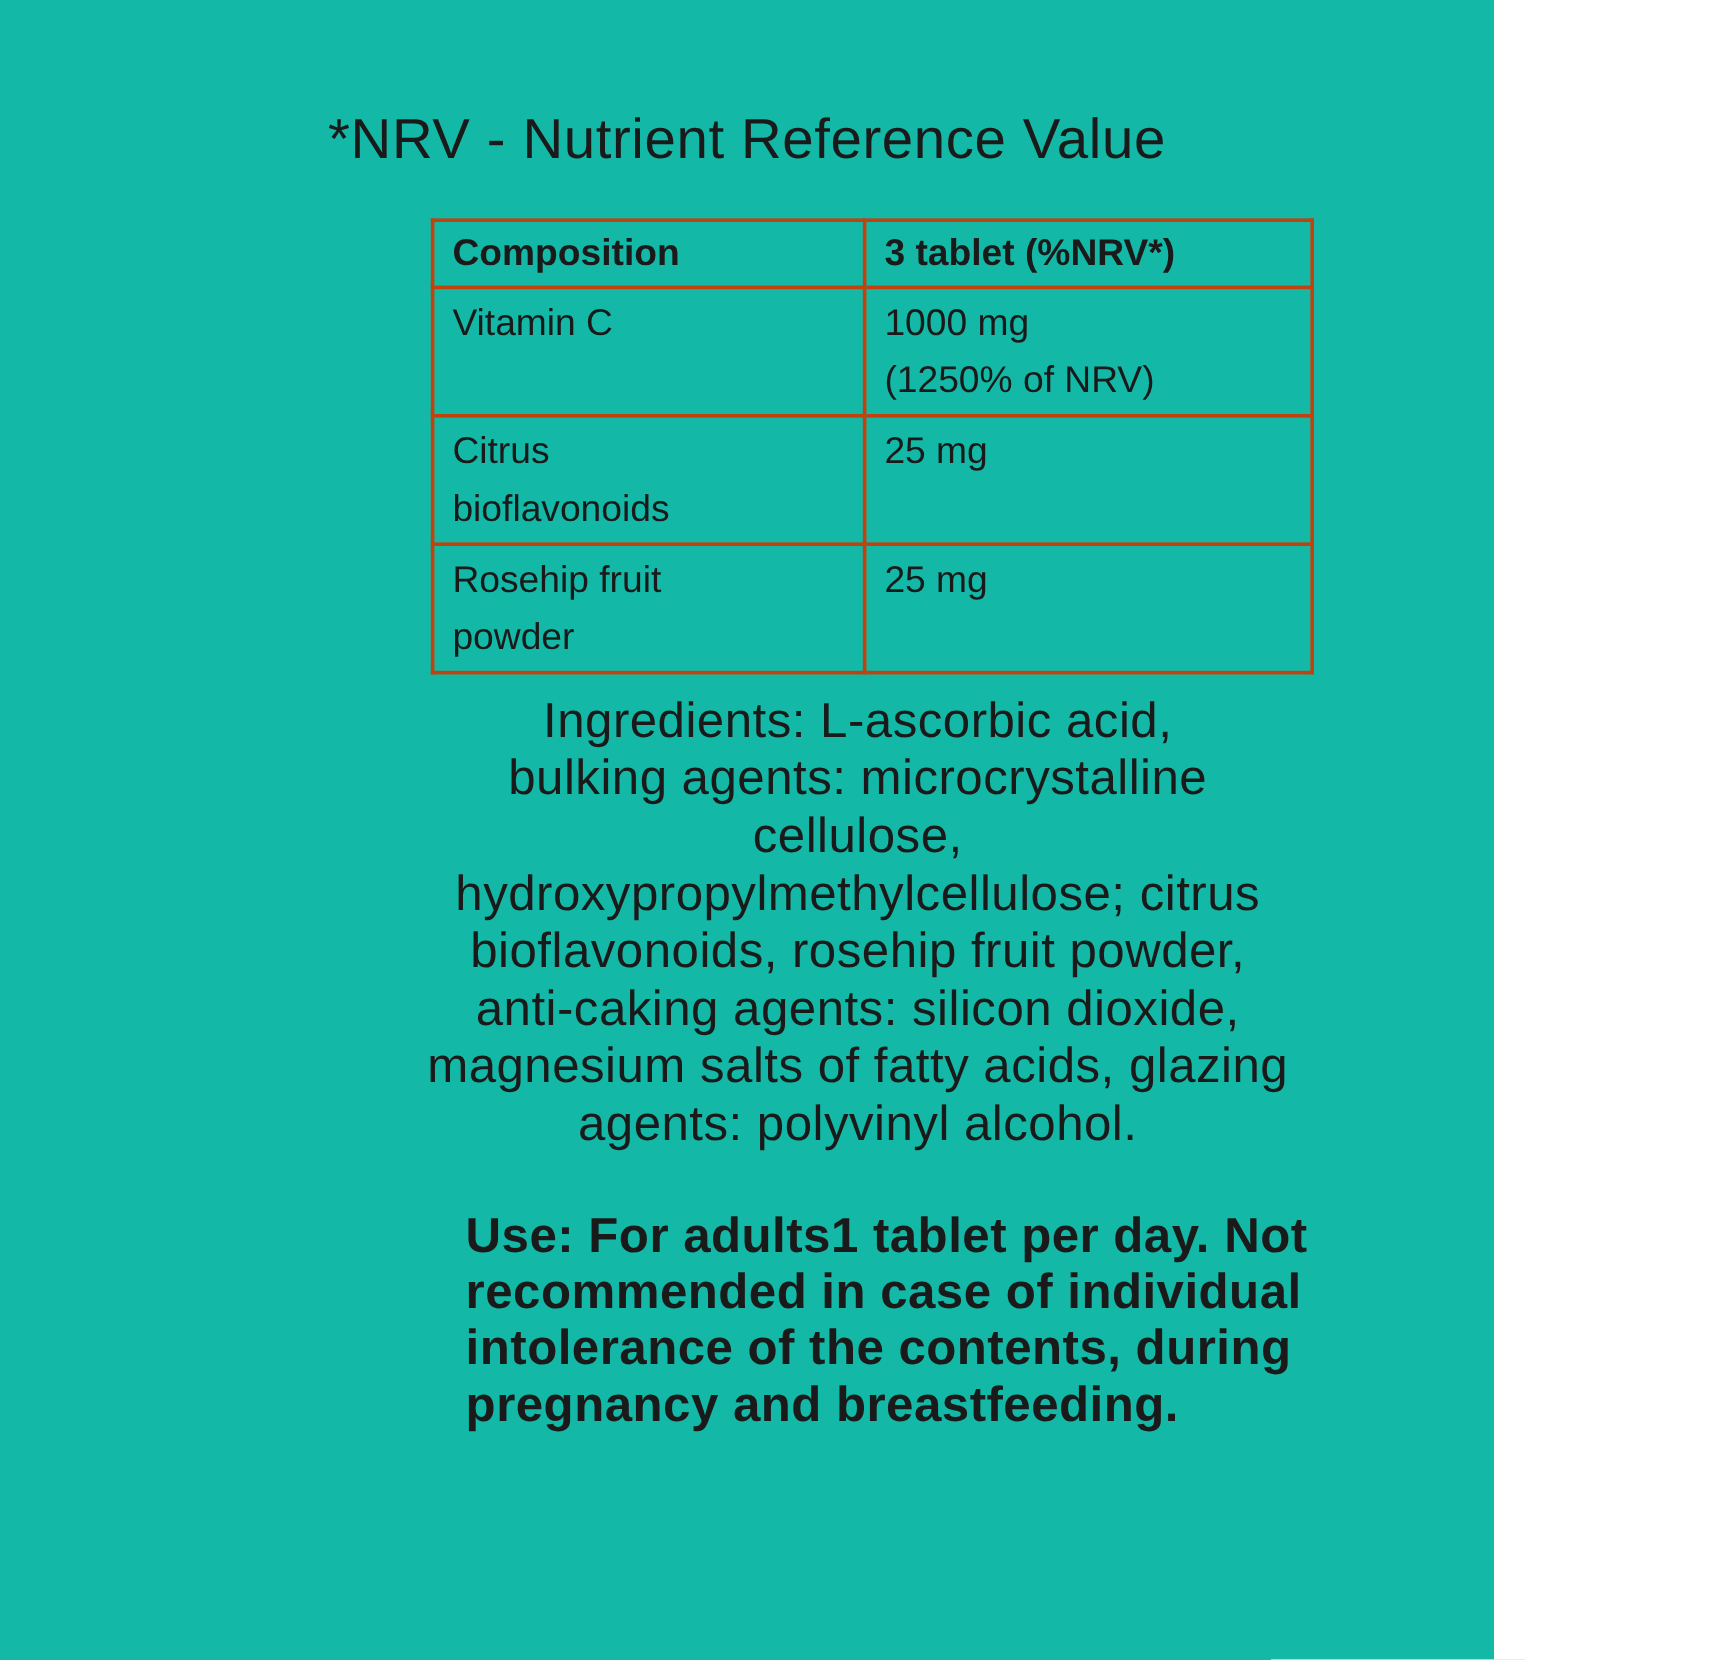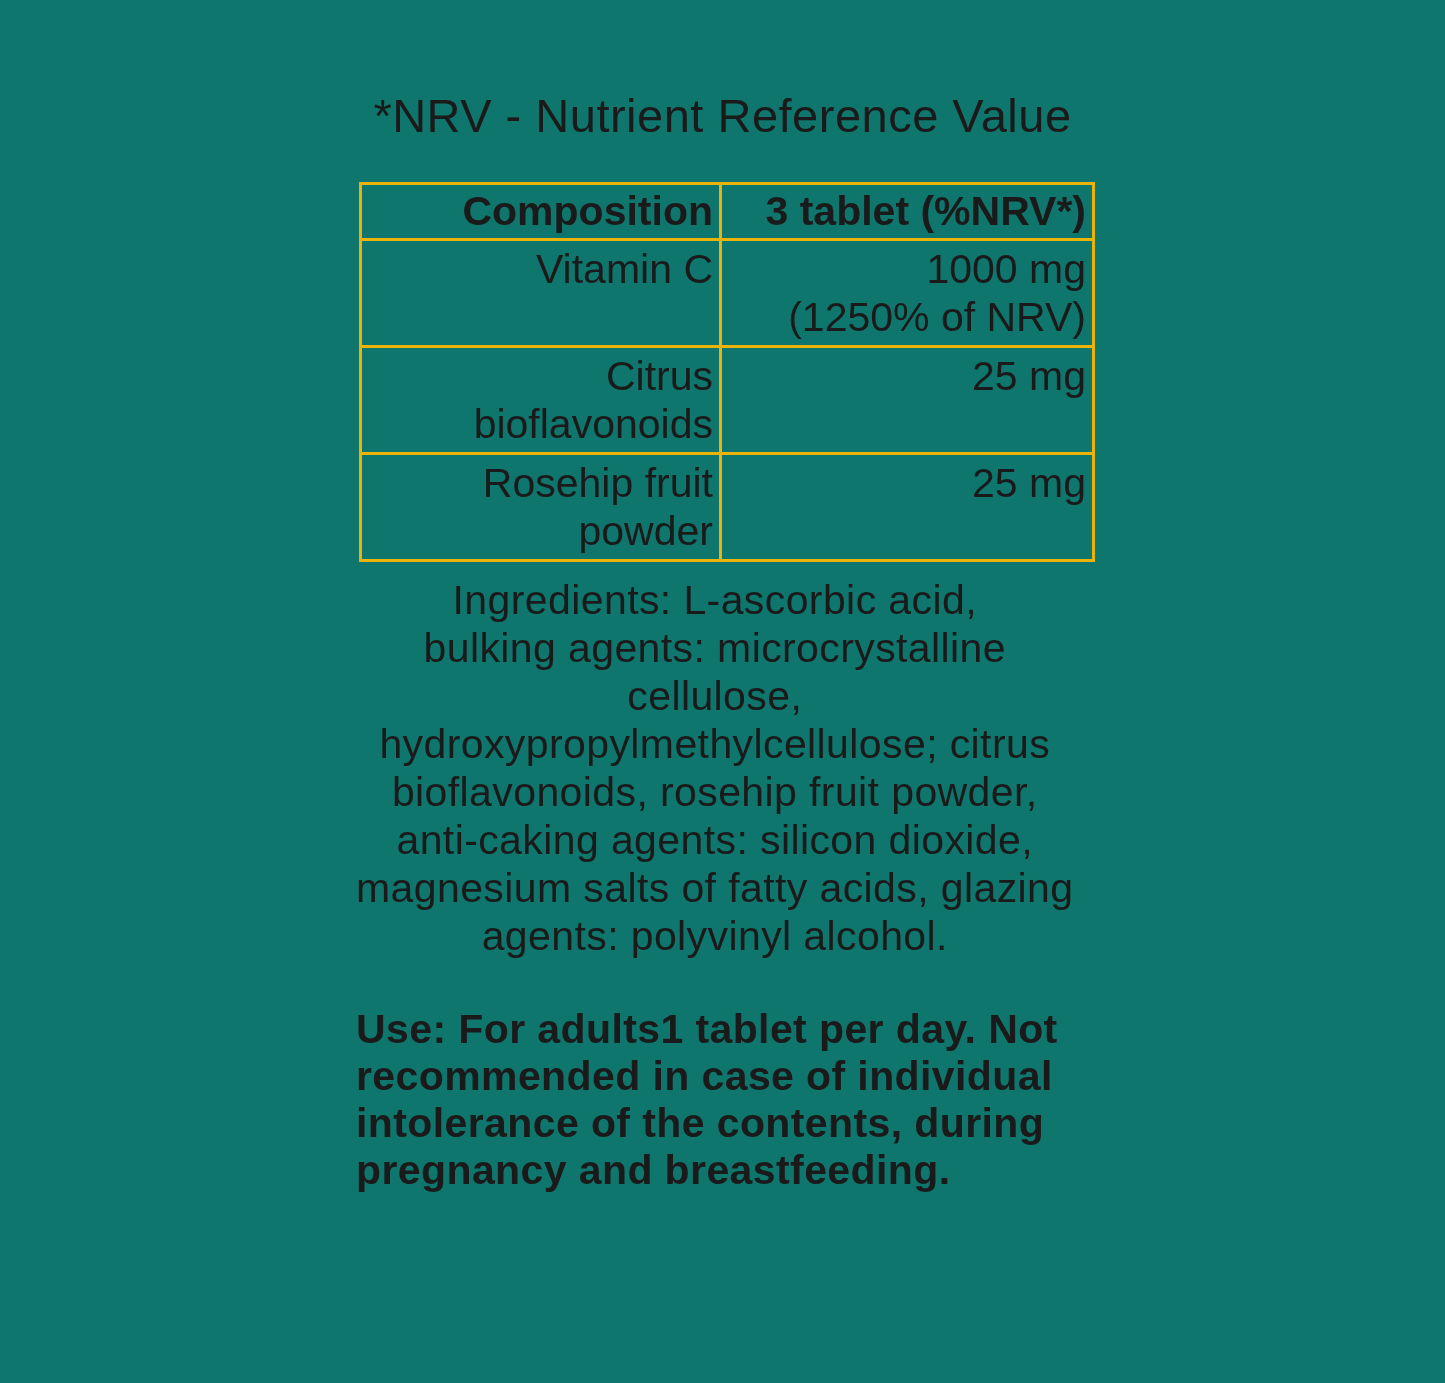--- a/index.html
+++ b/index.html
@@ -1,21 +1,21 @@
 <!DOCTYPE html>
 <html><head>
 <meta charset="utf-8">
 <style>
   * { margin: 0; padding: 0; box-sizing: border-box; }
   html, body { background: #ffffff; }
   .page {
     position: relative;
-    width: 1445px;
+    width: 1245px;
     height: 1383px;
-    background: #0f766e;
+    background: #14b8a6;
     color: #1a1a1a;
     font-family: "Liberation Sans", "DejaVu Sans", sans-serif;
     overflow: hidden;
   }
   .title {
     position: absolute;
     top: 88px;
     left: 0;
     width: 100%;
     text-align: center;
@@ -28,25 +28,25 @@
     position: absolute;
     left: 359px;
     top: 182px;
     width: 733px;
     border-collapse: collapse;
     table-layout: fixed;
   }
   table.comp col.c1 { width: 360px; }
   table.comp col.c2 { width: 373px; }
   table.comp th, table.comp td {
-    border: 3px solid #eab308;
-    text-align: right;
+    border: 3px solid #c2410c;
+    text-align: left;
     vertical-align: top;
     white-space: pre-line;
-    font-size: 41px;
+    font-size: 31px;
     line-height: 48px;
     padding: 4px 6px 4px 15px;
   }
   table.comp th {
     font-weight: 700;
     height: 55px;
     line-height: 46px;
     padding-top: 3px;
     white-space: nowrap;
     overflow: hidden;
@@ -60,20 +60,21 @@
     font-size: 41px;
     line-height: 48px;
     letter-spacing: 0.4px;
     white-space: pre;
   }
   .ingredients { top: 576px; text-align: center; }
   .usage {
     top: 1006px;
     font-weight: 700;
     line-height: 47px;
+    margin-left: 32px;
   }
   .certs {
     top: 1210px;
     line-height: 47px;
   }
 </style>
 </head>
 <body>
 
 <div class="page">

